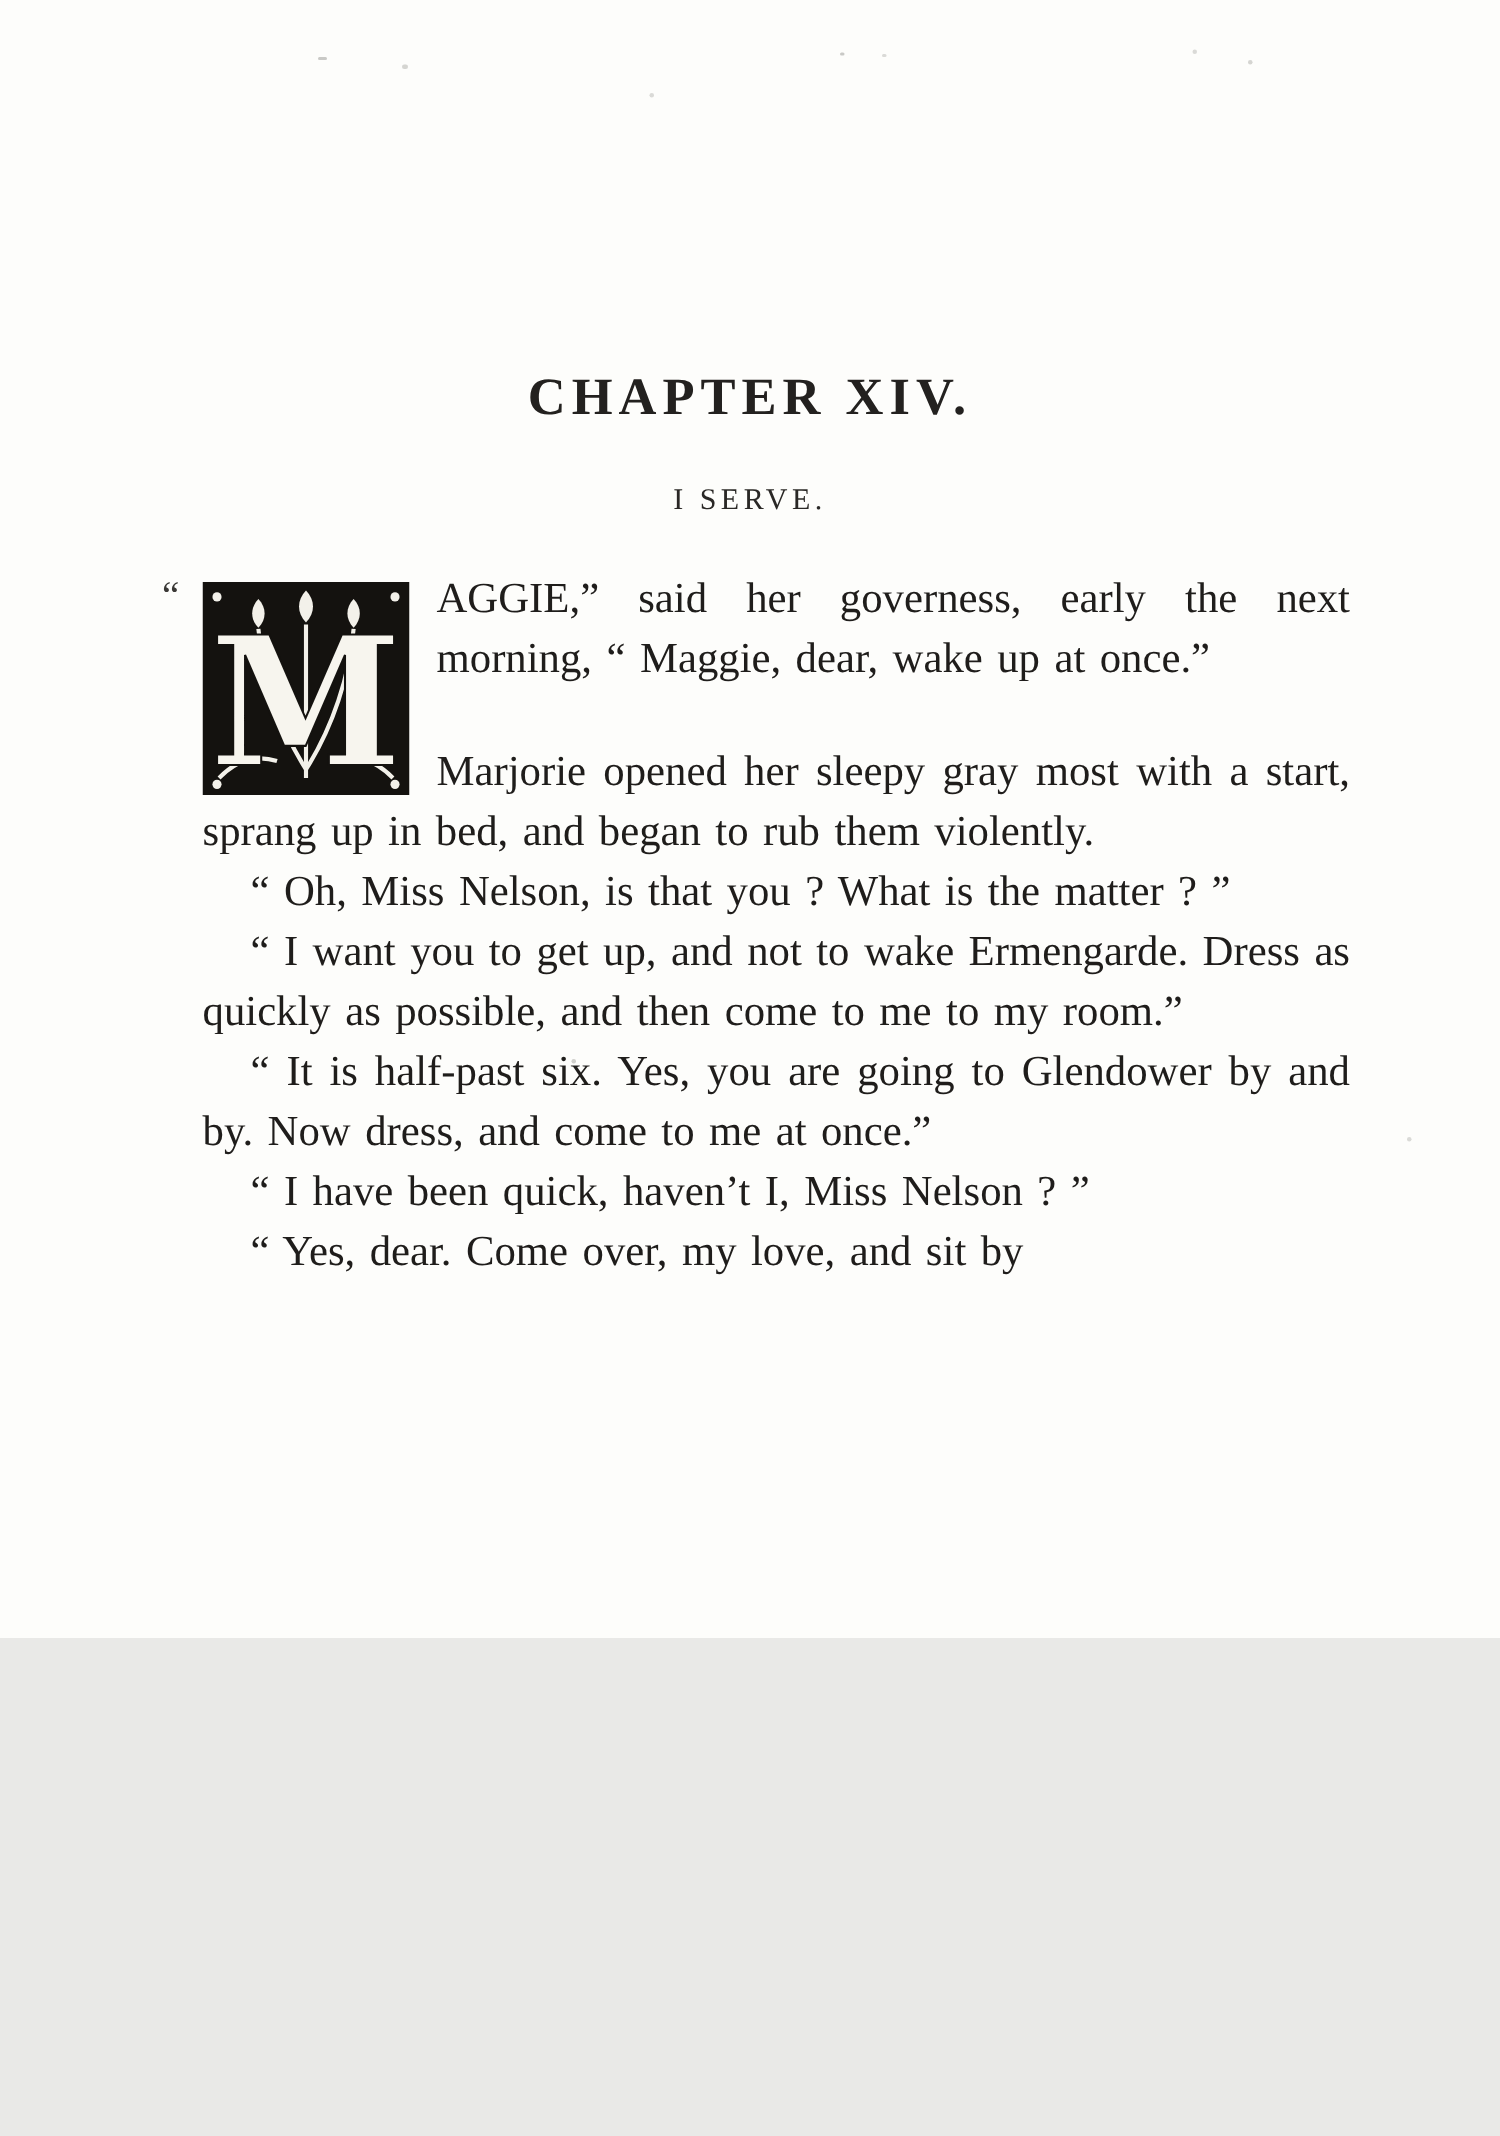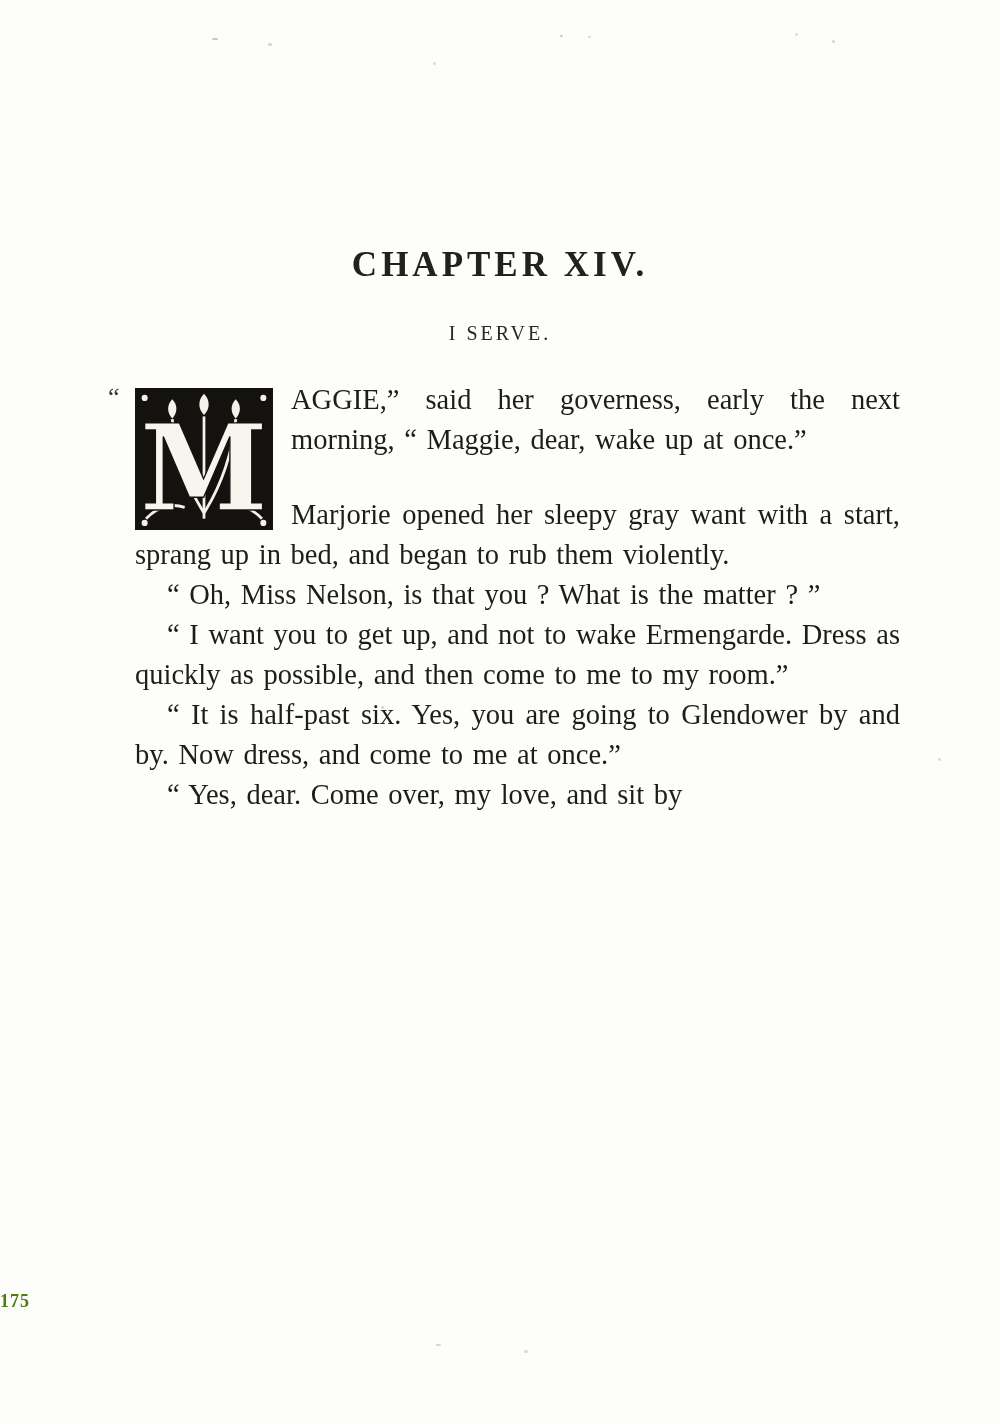--- a/index.html
+++ b/index.html
@@ -3,21 +3,21 @@
 <meta charset="utf-8">
 <style>
   html, body {
     margin: 0;
     padding: 0;
     background: #e9e9e7;
   }
   .page {
     position: relative;
     width: 1000px;
-    height: 1424px;
+    height: 1092px;
     margin: 0 auto;
     background: #fdfdfb;
     overflow: hidden;
     font-family: "Liberation Serif", "DejaVu Serif", serif;
     color: #1f1d1b;
   }
   .chapter-heading {
     margin: 0;
     padding-top: 243px;
     text-align: center;
@@ -142,23 +142,24 @@
           <circle cx="7" cy="7" r="2.2"></circle>
           <circle cx="93" cy="7" r="2.2"></circle>
           <circle cx="7" cy="95" r="2.2"></circle>
           <circle cx="93" cy="95" r="2.2"></circle>
         </g>
         <text x="50" y="86" text-anchor="middle" font-family="DejaVu Serif, Liberation Serif, serif" font-weight="bold" font-size="84" fill="#f7f5ee" stroke="#14120f" stroke-width="1">M</text>
       </svg>
     </div>
 
     <p class="no-indent">AGGIE,” said her governess, early the next morning, “ Maggie, dear, wake up at once.”</p>
-    <p class="no-indent">Marjorie opened her sleepy gray want with a start, sprang up in bed, and began to rub them violently.</p>
+    <p class="no-indent">Marjorie opened her sleepy gray most with a start, sprang up in bed, and began to rub them violently.</p>
     <p>“ Oh, Miss Nelson, is that you ?  What is the matter ? ”</p>
     <p>“ I want you to get up, and not to wake Ermengarde.  Dress as quickly as possible, and then come to me to my room.”</p>
     <p>“ It is half-past six.  Yes, you are going to Glendower by and by.  Now dress, and come to me at once.”</p>
+    <p>“ I have been quick, haven’t I, Miss Nelson ? ”</p>
     <p>“ Yes, dear.  Come over, my love, and sit by</p>
 
   </div>
 
   <div class="page-number">175</div>
 
 </div>
 
 </body></html>

